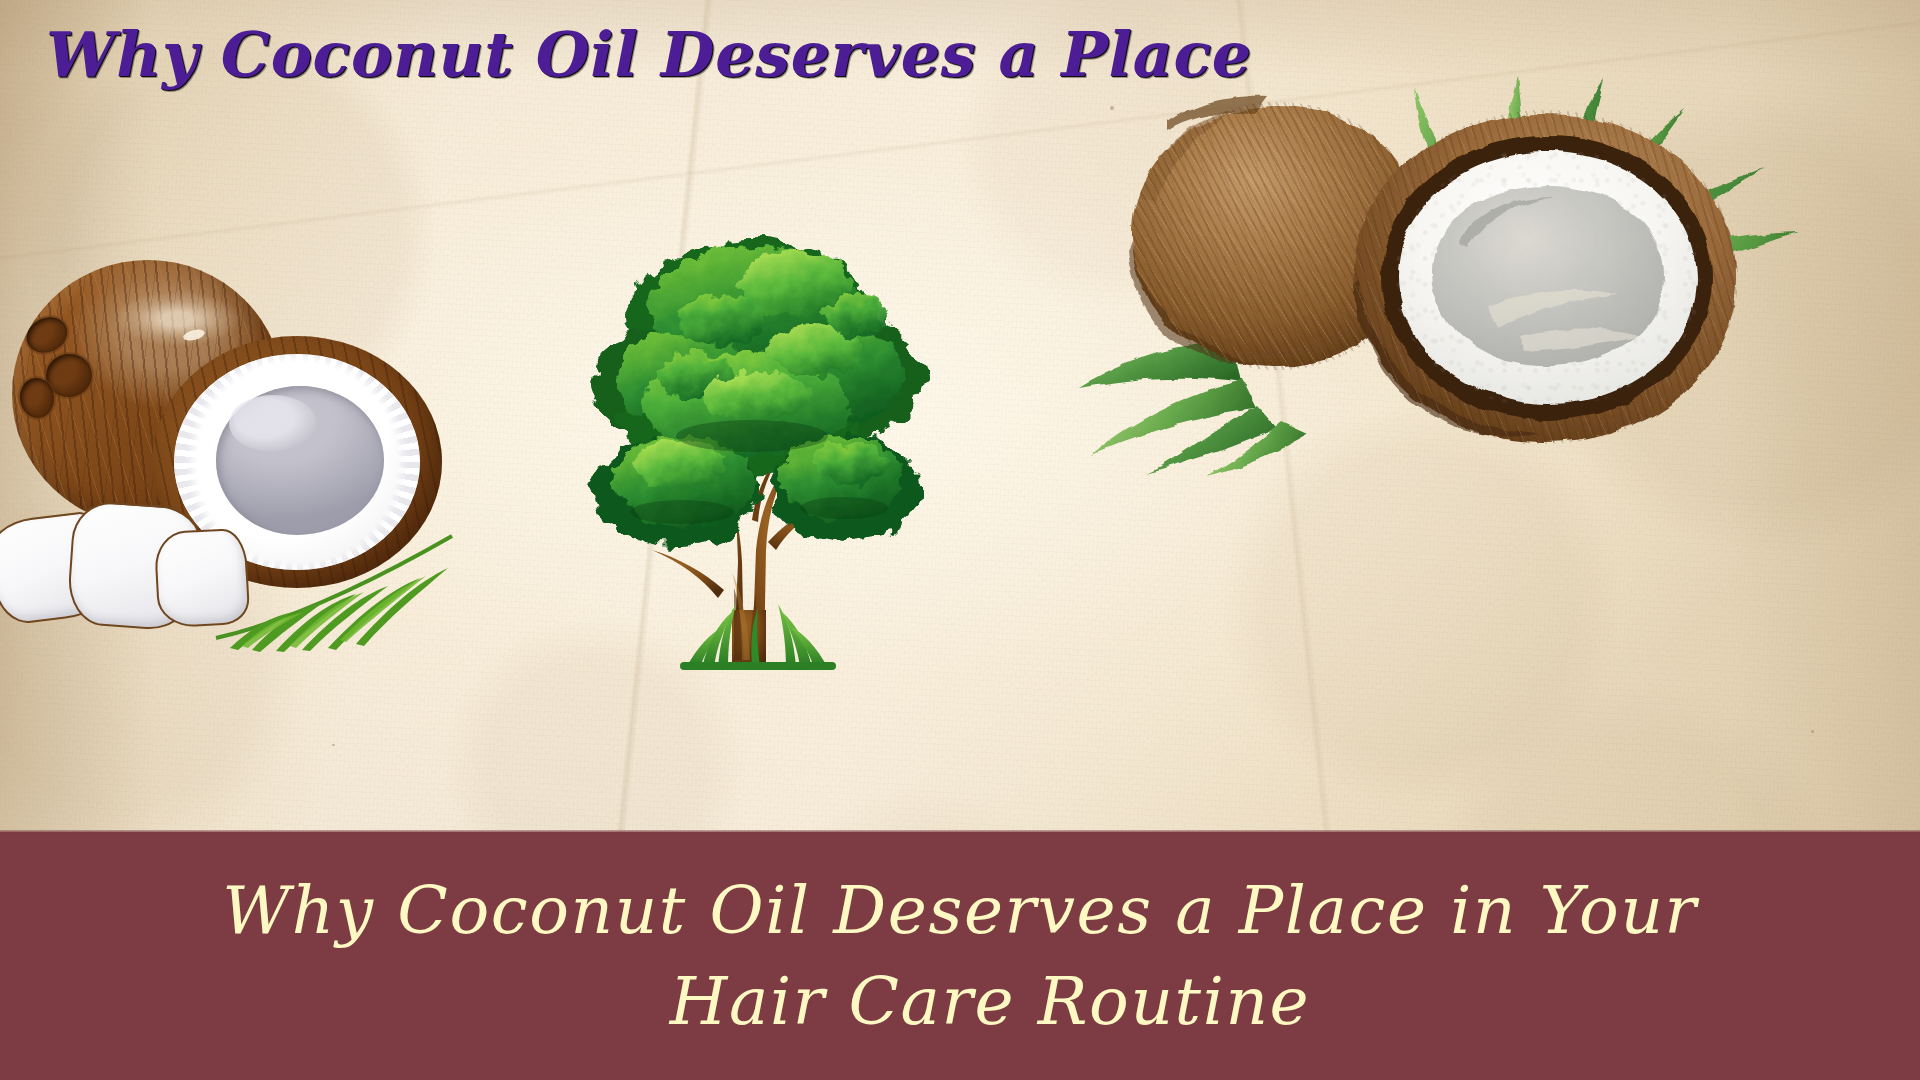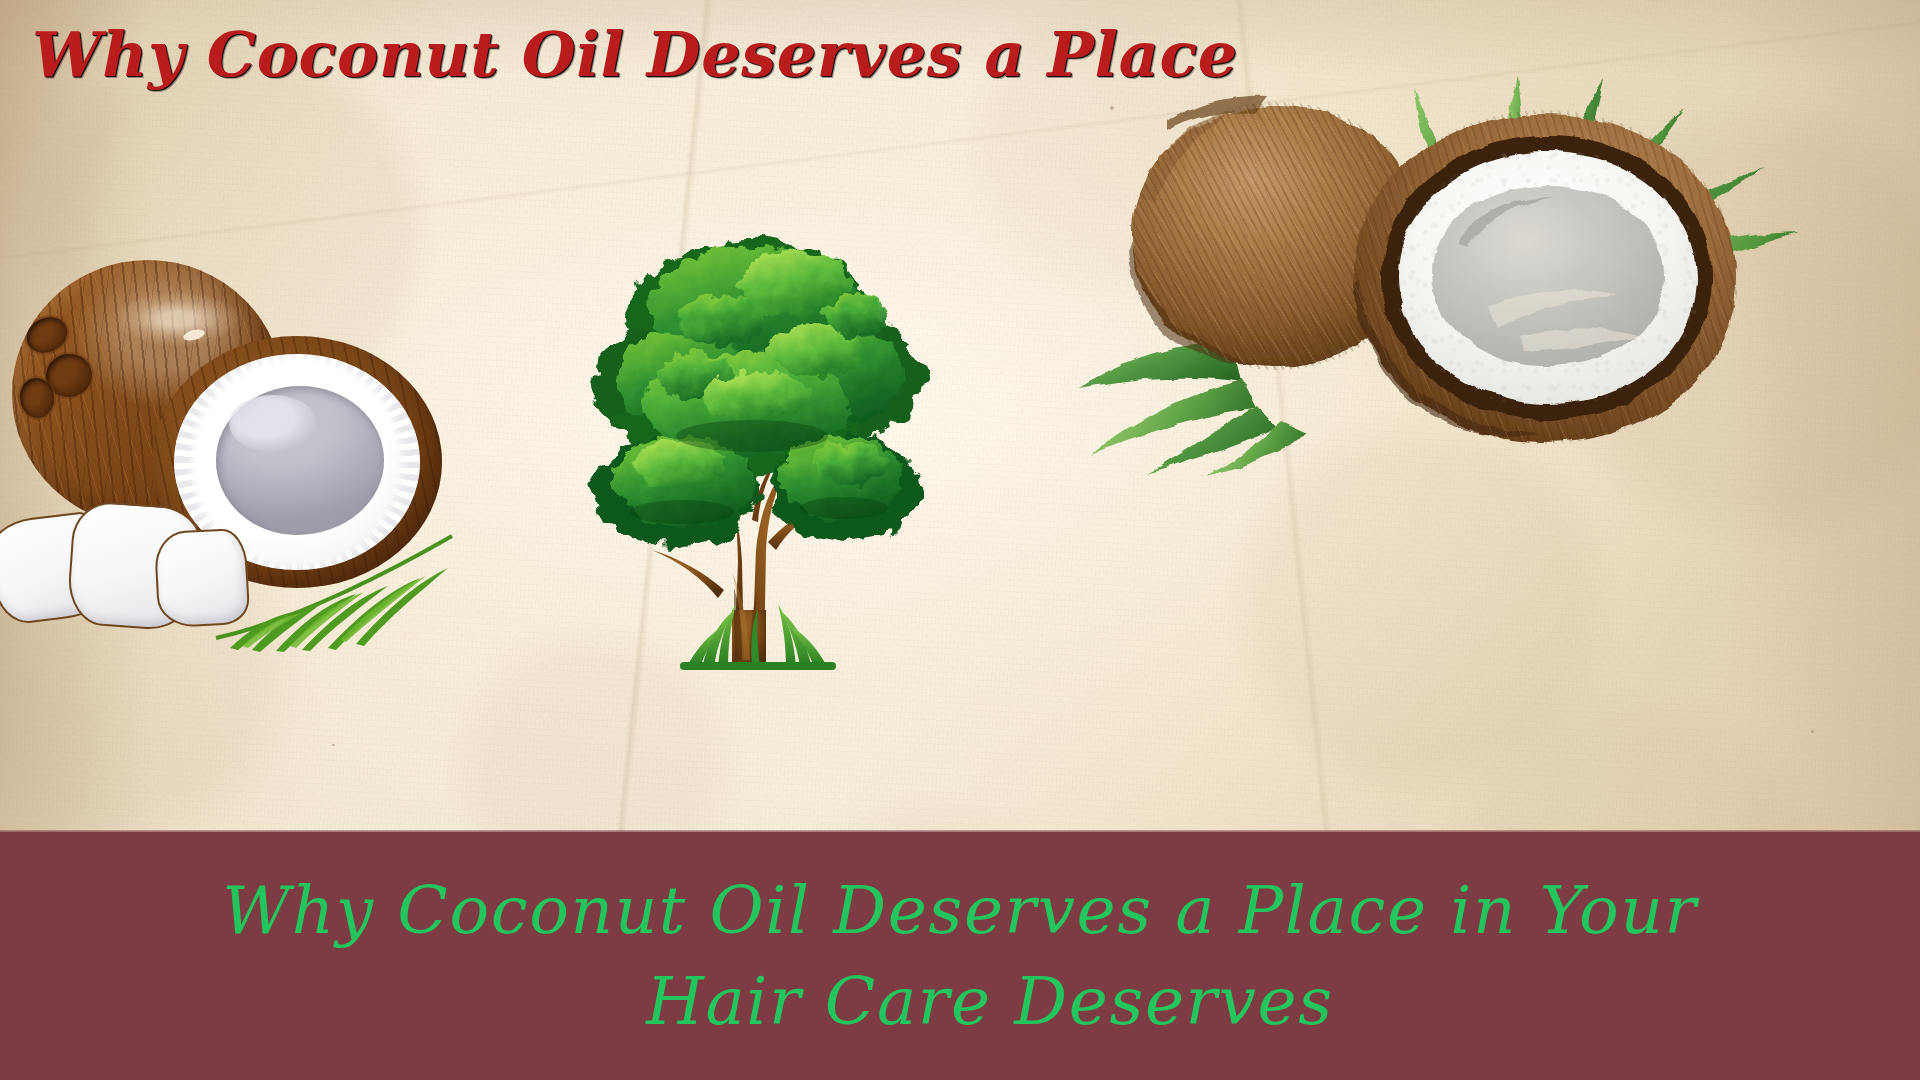--- a/index.html
+++ b/index.html
@@ -47,43 +47,43 @@
     position:absolute; inset:0; opacity:.35;
     background-image:
       linear-gradient(96deg, transparent 34.6%, rgba(168,144,108,.55) 34.8%, transparent 35.1%),
       linear-gradient(84deg, transparent 66.3%, rgba(168,144,108,.40) 66.5%, transparent 66.8%),
       linear-gradient(173deg, transparent 19.4%, rgba(168,144,108,.30) 19.6%, transparent 19.9%);
   }
   .speck{ position:absolute; background:#9a7d5a; border-radius:50%; opacity:.5; }
 
   
   #headline{
-    position:absolute; left:32px; top:8px; width:1000px;
-    color:#b91c1c; z-index:40;
+    position:absolute; left:46px; top:8px; width:1000px;
+    color:#4c1d95; z-index:40;
     font-family:"DejaVu Serif", serif;
     font-style:italic; font-weight:700;
     font-size:62px; line-height:1.52;
     letter-spacing:.6px;
     text-shadow:1px 1px 0 rgba(0,0,0,.9), 2px 2px 0 rgba(0,0,0,.35);
   }
   #headline .hl-line{ display:block; white-space:nowrap; }
 
   
   #banner{
     position:absolute; left:0; top:832px; width:1920px; height:248px;
     z-index:60;
     display:flex; flex-direction:column;
     align-items:center; justify-content:center;
   }
   #banner .ban-line{
     display:block; white-space:nowrap;
     font-family:"DejaVu Serif", serif;
     font-style:italic; font-weight:400;
     font-size:66px; line-height:1.38;
-    color:#22c55e; letter-spacing:1.6px;
+    color:#fef9c3; letter-spacing:1.6px;
   }
   #banner .ban-line.l2{ padding-left:60px; }
 
   
   .illus{ position:absolute; z-index:20; }
 
   
   #coco-left{ left:-10px; top:252px; width:480px; height:400px; }
 
   .cl-whole{
@@ -465,16 +465,16 @@
                C644 296 592 330 526 330 C462 330 412 292 412 236 Z" fill="url(#wcCore)" opacity=".92"></path>
       <path d="M440 206 C456 178 492 160 534 160 C500 166 468 182 448 210 Z" fill="#8e8f8b" opacity=".5"></path>
       <path d="M470 270 C510 252 556 248 600 258 C558 262 512 274 478 292 Z" fill="#e9e4d4" opacity=".55"></path>
       <path d="M500 300 C540 290 586 290 624 300 C586 308 544 314 506 316 Z" fill="#efeadb" opacity=".5"></path>
     </g>
   </svg>
 
   <div id="banner-edge"></div>
   <div id="banner" style="background: rgb(125, 59, 68);">
     <span class="ban-line l1">Why Coconut Oil Deserves a Place in Your</span>
-    <span class="ban-line l2">Hair Care Deserves</span>
+    <span class="ban-line l2">Hair Care Routine</span>
   </div>
 
 </div>
 
 </body></html>

